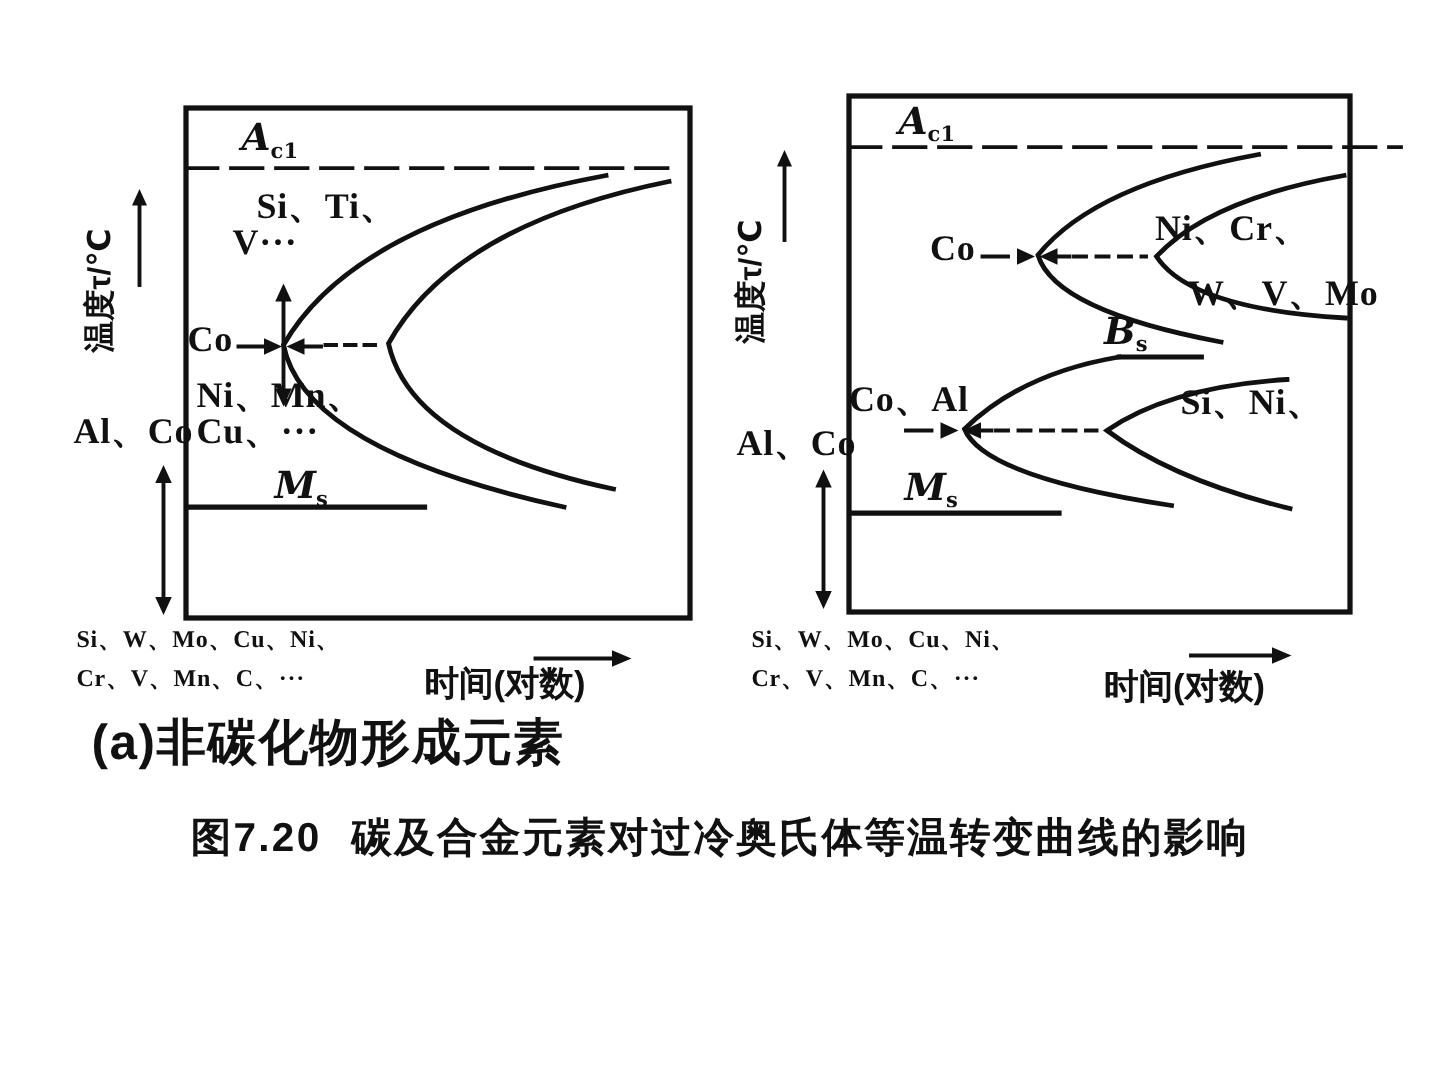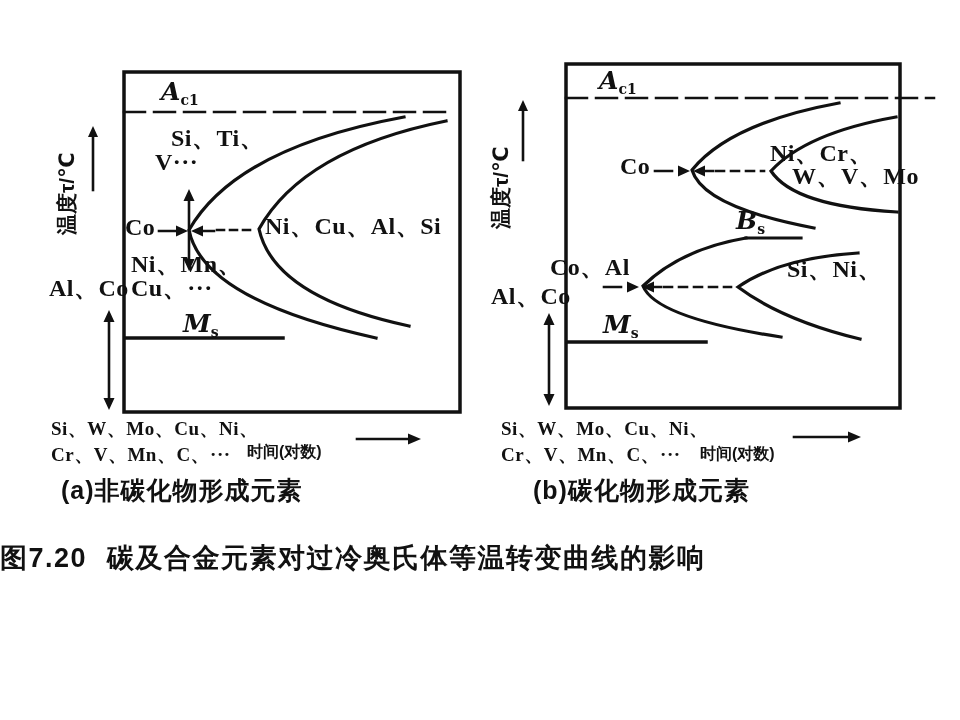--- a/index.html
+++ b/index.html
@@ -4,29 +4,29 @@
 <style>
   html,body{margin:0;padding:0;background:#fff;}
   #canvas{
     position:relative;width:960px;height:720px;background:#fff;overflow:hidden;
     font-family:"Liberation Serif","DejaVu Serif",serif;color:#111;padding-left:19px;
   }
   #linework{position:absolute;left:0;top:0;}
   .lbl{position:absolute;white-space:nowrap;line-height:1.02;color:#111;}
   .serif{font-family:"Liberation Serif","DejaVu Serif",serif;font-weight:bold;}
   .el{font-size:24px;letter-spacing:0.5px;}
-  .axlist{font-size:19px;letter-spacing:0.5px;}
+  .axlist{font-size:16px;letter-spacing:0.5px;}
   .sym{font-style:italic;font-size:25px;font-weight:bold;font-family:"DejaVu Serif","Liberation Serif",serif;}
   .sym .sb{font-size:14px;font-style:normal;font-weight:bold;vertical-align:-5px;letter-spacing:0;}
   .cjk{font-family:"Liberation Sans","DejaVu Sans",sans-serif;font-weight:bold;}
   .ylab{width:170px;text-align:center;font-size:21px;transform:rotate(-90deg);}
-  .xtime{font-size:16px;}
-  .subcap{font-size:25px;letter-spacing:1px;}
+  .xtime{font-size:23px;margin-left:36px;}
+  .subcap{font-size:33px;letter-spacing:1px;}
   #main-caption{
-    position:absolute;left:0;top:540px;width:960px;
+    position:absolute;left:0;top:540px;width:960px;text-align:center;
     font-size:27px;letter-spacing:1.5px;
   }
   #main-caption .gap{display:inline-block;width:20px;}
 </style>
 </head>
 <body>
 
 <div id="canvas">
 
   <svg id="linework" width="960" height="720" viewBox="0 0 960 720">
@@ -74,42 +74,40 @@
         <path d="M861,437 l-13,-5.5 v11 z" fill="#111" stroke="none"></path>
       </g>
     </g>
   </svg>
 
   <div class="lbl sym" style="left:161px;top:79px"><span>A</span><span class="sb">c1</span></div>
   <div class="lbl ylab cjk" style="left:-18px;top:183px">温度τ/℃</div>
   <div class="lbl serif el" style="left:171px;top:126px">Si、Ti、</div>
   <div class="lbl serif el" style="left:155px;top:150px">V···</div>
   <div class="lbl serif el" style="left:125px;top:215px">Co</div>
-  <div class="lbl serif el" style="left:265px;top:214px">Ni、Cu、Al、Si</div>
   <div class="lbl serif el" style="left:131px;top:252px">Ni、Mn、</div>
   <div class="lbl serif el" style="left:131px;top:276px">Cu、···</div>
   <div class="lbl sym" style="left:183px;top:311px"><span>M</span><span class="sb">s</span></div>
   <div class="lbl serif el" style="left:49px;top:276px">Al、Co</div>
   <div class="lbl serif axlist" style="left:51px;top:419px">Si、W、Mo、Cu、Ni、</div>
   <div class="lbl serif axlist" style="left:51px;top:445px">Cr、V、Mn、C、···</div>
   <div class="lbl cjk xtime" style="left:247px;top:444px">时间(对数)</div>
   <div class="lbl cjk subcap" style="left:61px;top:478px">(a)非碳化物形成元素</div>
 
   <div class="lbl sym" style="left:599px;top:68px"><span>A</span><span class="sb">c1</span></div>
   <div class="lbl ylab cjk" style="left:416px;top:177px">温度τ/℃</div>
   <div class="lbl serif el" style="left:620px;top:154px">Co</div>
   <div class="lbl serif el" style="left:770px;top:141px">Ni、Cr、</div>
-  <div class="lbl serif el" style="left:792px;top:164px">W、V、Mo</div>
+  <div class="lbl serif el" style="left:792px;top:184px">W、V、Mo</div>
   <div class="lbl sym" style="left:736px;top:208px"><span>B</span><span class="sb">s</span></div>
-  <div class="lbl serif el" style="left:550px;top:255px">Co、Al</div>
+  <div class="lbl serif el" style="left:566px;top:255px">Co、Al</div>
   <div class="lbl serif el" style="left:787px;top:257px">Si、Ni、</div>
   <div class="lbl sym" style="left:603px;top:312px"><span>M</span><span class="sb">s</span></div>
   <div class="lbl serif el" style="left:491px;top:284px">Al、Co</div>
   <div class="lbl serif axlist" style="left:501px;top:419px">Si、W、Mo、Cu、Ni、</div>
   <div class="lbl serif axlist" style="left:501px;top:445px">Cr、V、Mn、C、···</div>
   <div class="lbl cjk xtime" style="left:700px;top:446px">时间(对数)</div>
-  <div class="lbl cjk subcap" style="left:533px;top:478px">(b)碳化物形成元素</div>
 
   <div id="main-caption" class="cjk">
     <span>图7.20</span><span class="gap"></span><span>碳及合金元素对过冷奥氏体等温转变曲线的影响</span>
   </div>
 
 </div>
 
 </body></html>

